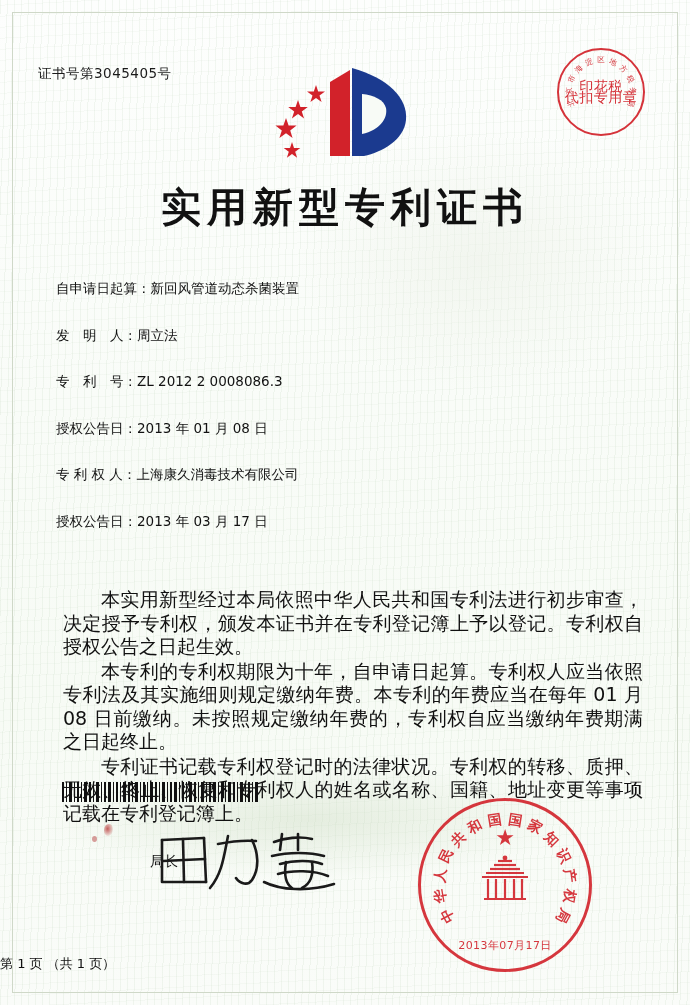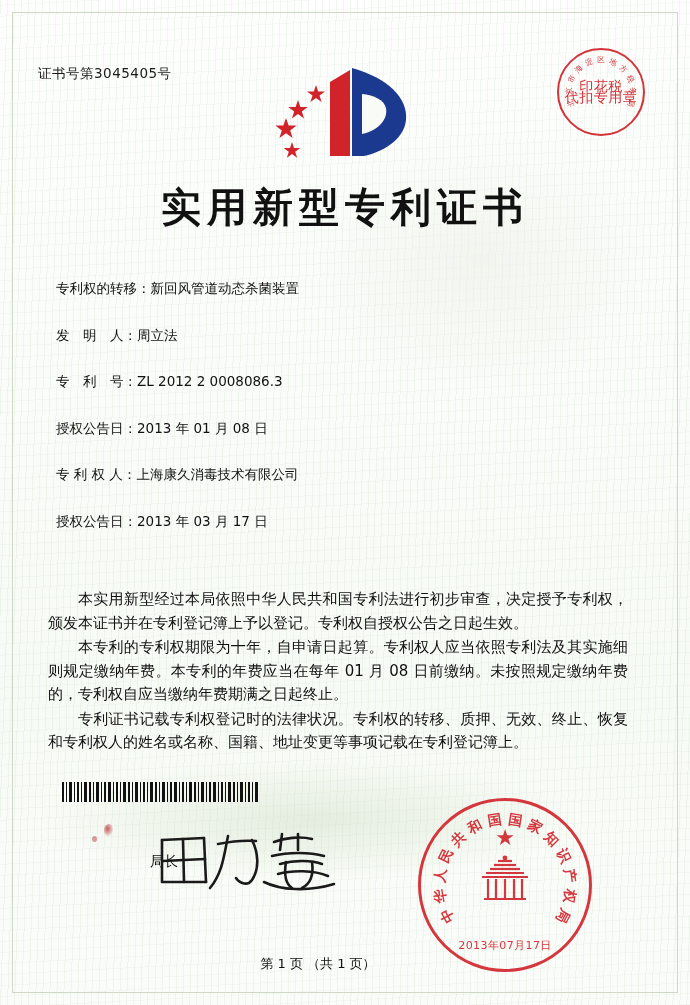--- a/index.html
+++ b/index.html
@@ -134,24 +134,24 @@
   .field-label {
     display: inline-block;
   }
   .field-value {
     display: inline-block;
   }
 
   
   .body-text {
     position: absolute;
-    left: 48px;
+    left: 63px;
     top: 588px;
     width: 580px;
-    font-size: 15px;
+    font-size: 19px;
     line-height: 23.5px;
     color: #111;
     text-align: justify;
   }
   .body-text p {
     margin: 0 0 1px 0;
     text-indent: 2em;
   }
 
   
@@ -250,21 +250,21 @@
     white-space: nowrap;
     letter-spacing: 0.4px;
   }
 
   
   .footer {
     position: absolute;
     top: 955px;
     left: 0;
     width: 636px;
-    text-align: center;
+    text-align: left;
     font-size: 13px;
     color: #111;
   }
 </style>
 </head>
 <body>
 
 <div class="page">
   <div class="bg-texture"></div>
   <div class="bg-blotch blotch-b"></div>
@@ -307,21 +307,21 @@
 
       <path d="M84 96 L84 8 C120 18 140 38 138 60 C136 80 114 92 96 96 Z" fill="#1b3a8f"></path>
       <path d="M94 34 L94 74 C112 70 120 58 118 48 C116 40 106 35 94 34 Z" fill="#f8fbf6"></path>
     </svg>
   </div>
 
   <div class="title">实用新型专利证书</div>
 
   <div class="fields">
     <div class="field-row">
-      <span class="field-label">专利权的转移：</span><span class="field-value">新回风管道动态杀菌装置</span>
+      <span class="field-label">自申请日起算：</span><span class="field-value">新回风管道动态杀菌装置</span>
     </div>
     <div class="field-row">
       <span class="field-label">发　明　人：</span><span class="field-value">周立法</span>
     </div>
     <div class="field-row">
       <span class="field-label">专　利　号：</span><span class="field-value">ZL 2012 2 0008086.3</span>
     </div>
     <div class="field-row">
       <span class="field-label">授权公告日：</span><span class="field-value">2013 年 01 月 08 日</span>
     </div>

